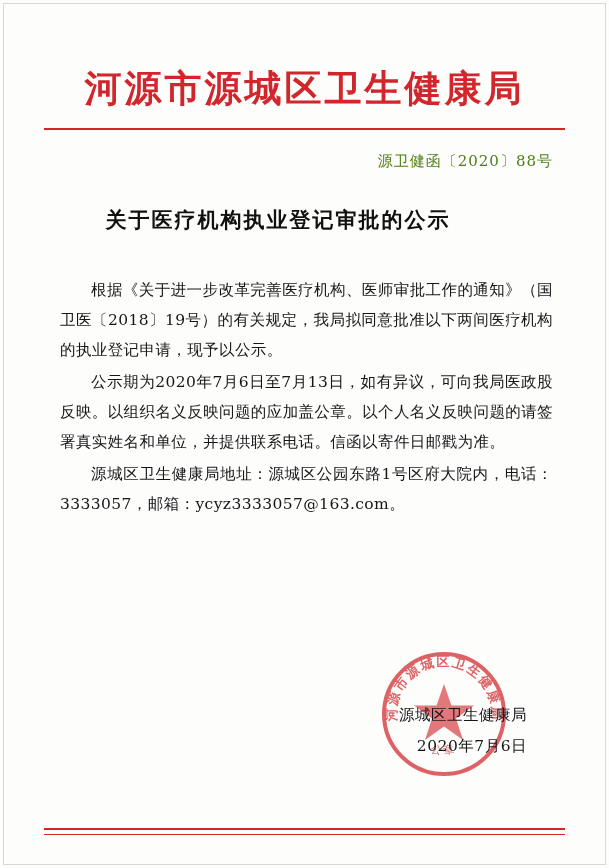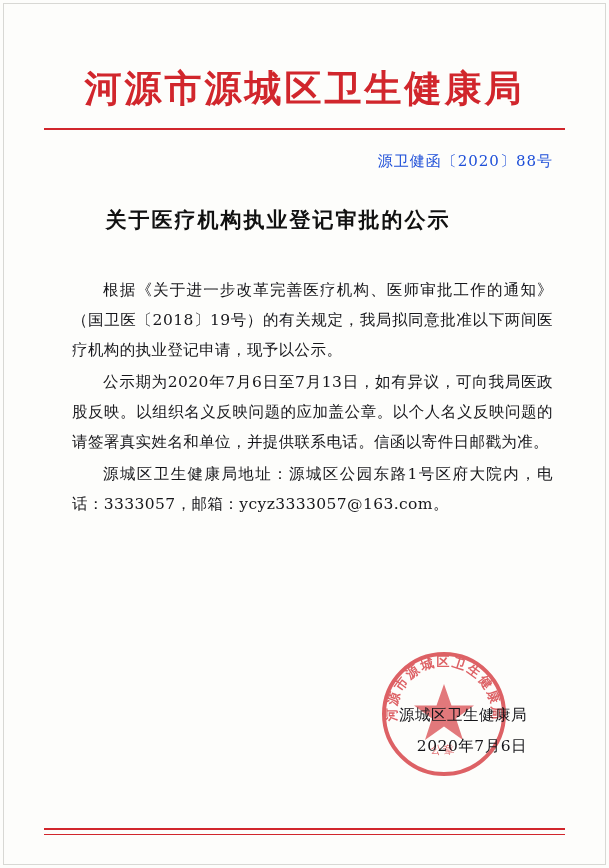--- a/index.html
+++ b/index.html
@@ -57,21 +57,21 @@
     height: 2px;
     background: #d1262c;
   }
   .red-rule.top { top: 128px; height: 2px; }
 
   .doc-number {
     position: absolute;
     right: 56px;
     top: 152px;
     font-size: 15px;
-    color: #1d4ed8;
+    color: #4d7c0f;
     letter-spacing: 1px;
     white-space: nowrap;
   }
 
   .doc-title {
     position: absolute;
     left: 0;
     top: 206px;
     width: 556px;
     text-align: center;
@@ -86,21 +86,21 @@
     left: 60px;
     top: 275px;
     width: 493px;
     font-size: 15.5px;
     line-height: 30px;
     color: #16161a;
     text-align: justify;
     letter-spacing: 0.4px;
   }
   .para {
-    margin: 0 0 2px 12px;
+    margin: 0 0 2px 0;
     text-indent: 2em;
   }
 
   .attach {
     position: absolute;
     left: 60px;
     top: 565px;
     width: 493px;
     font-size: 15.5px;
     line-height: 30px;

